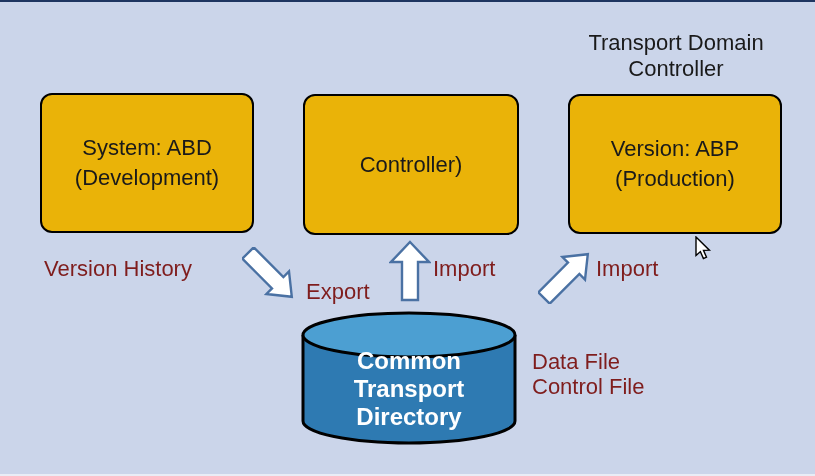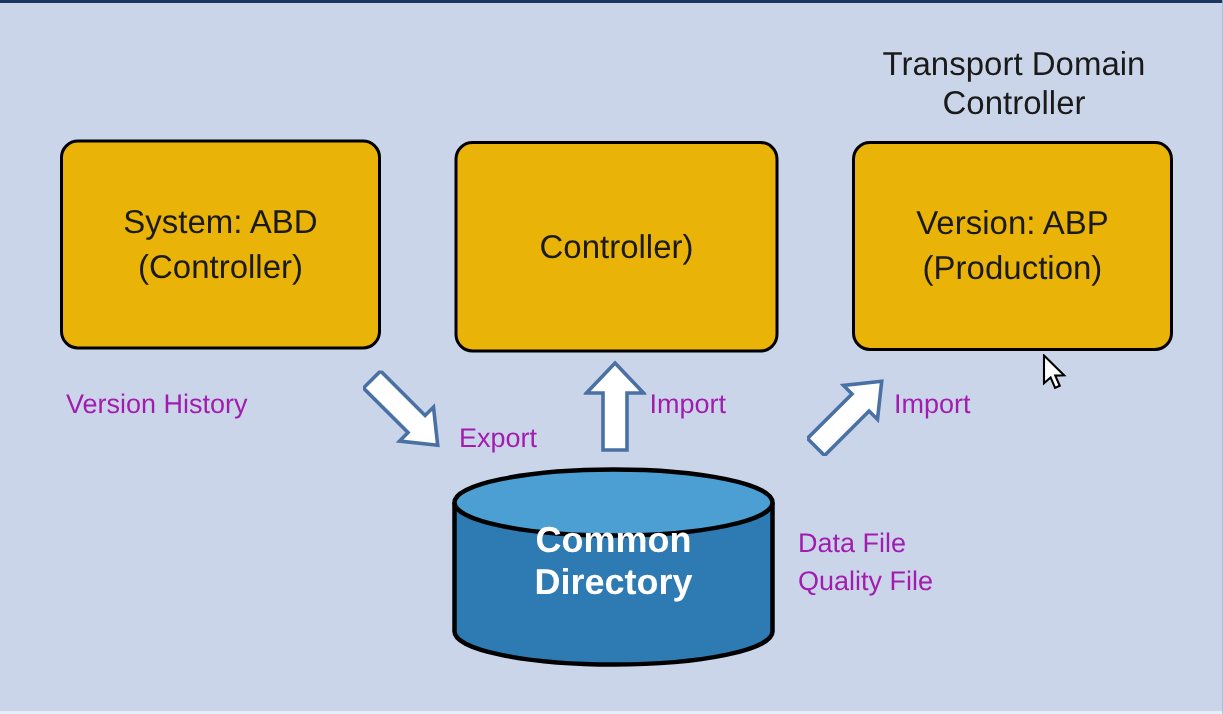--- a/index.html
+++ b/index.html
@@ -25,22 +25,22 @@
     border-radius:12px;
     display:flex;flex-direction:column;justify-content:center;align-items:center;
     text-align:center;
     font-size:22px;line-height:30px;color:#1a1a1a;
   }
   .box-abd{left:40px;top:93px;width:210px;height:136px;}
   .box-abq{left:303px;top:94px;width:212px;height:137px;line-height:29px;}
   .box-abp{left:568px;top:94px;width:210px;height:136px;}
 
   .label{
-    position:absolute;font-size:18px;line-height:26px;
-    color:#a21caf;white-space:nowrap;
+    position:absolute;font-size:22px;line-height:26px;
+    color:#7f1d1d;white-space:nowrap;
   }
   .lbl-version{left:44px;top:256px;}
   .lbl-export{left:306px;top:256px;margin-top:23px;}
   .lbl-import-mid{left:433px;top:256px;}
   .lbl-import-right{left:596px;top:256px;}
   .lbl-datafile{left:532px;top:349px;}
   .lbl-controlfile{left:532px;top:374px;}
 
   .arrow-svg{position:absolute;}
   .arr-export{left:242px;top:247px;}
@@ -62,54 +62,55 @@
   <div class="edge-top"></div>
   <div class="edge-bottom"></div>
 
   <div class="fig-title">
     <div>Transport Domain</div>
     <div>Controller</div>
   </div>
 
   <div class="sys-box box-abd">
     <div>System: ABD</div>
-    <div>(Controller)</div>
+    <div>(Development)</div>
   </div>
   <div class="sys-box box-abq">
     <div>Controller)</div>
   </div>
   <div class="sys-box box-abp">
     <div>Version: ABP</div>
     <div>(Production)</div>
   </div>
 
   <div class="label lbl-version">Version History</div>
   <div class="label lbl-export">Export</div>
   <div class="label lbl-import-mid">Import</div>
   <div class="label lbl-import-right">Import</div>
   <div class="label lbl-datafile">Data File</div>
-  <div class="label lbl-controlfile">Quality File</div>
+  <div class="label lbl-controlfile">Control File</div>
 
   <svg class="arrow-svg arr-export" width="56" height="56" viewBox="0 0 56 56">
     <path d="M11.7,0.3 L41.4,30 L47,24.4 L49.8,49.8 L24.4,47 L30,41.4 L0.3,11.7 Z" fill="#ffffff" stroke="#4a71a3" stroke-width="2.4" stroke-linejoin="miter"></path>
   </svg>
 
   <svg class="arrow-svg arr-import-up" width="42" height="62" viewBox="0 0 42 62">
     <path d="M21,2 L40,22 L29,22 L29,60 L13,60 L13,22 L2,22 Z" fill="#ffffff" stroke="#4a71a3" stroke-width="2.4" stroke-linejoin="miter"></path>
   </svg>
 
   <svg class="arrow-svg arr-import-diag" width="56" height="58" viewBox="0 0 56 58">
     <path d="M0.3,46.3 L30,16.6 L24.4,11 L49.8,8.2 L47,33.6 L41.4,28 L11.7,57.7 Z" fill="#ffffff" stroke="#4a71a3" stroke-width="2.4" stroke-linejoin="miter"></path>
   </svg>
 
   <svg class="cyl-svg" width="218" height="138" viewBox="0 0 218 138">
     <path d="M3,25 L3,111 A106,22 0 0 0 215,111 L215,25" fill="#2e7ab2" stroke="#000000" stroke-width="3"></path>
     <ellipse cx="109" cy="25" rx="106" ry="22" fill="#4c9fd2" stroke="#000000" stroke-width="3"></ellipse>
   </svg>
   <div class="cyl-text">
     <div>Common</div>
+    <div>Transport</div>
     <div>Directory</div>
   </div>
 
   <svg class="cursor-svg" width="19" height="26" viewBox="0 0 19 26">
     <path d="M2,1 L2,19.5 L6.4,15.6 L9.4,22.6 L12.5,21.2 L9.5,14.4 L15.4,14.2 Z" fill="#ffffff" stroke="#000000" stroke-width="1.4" stroke-linejoin="miter"></path>
   </svg>
 </div>
 
 </body></html>

